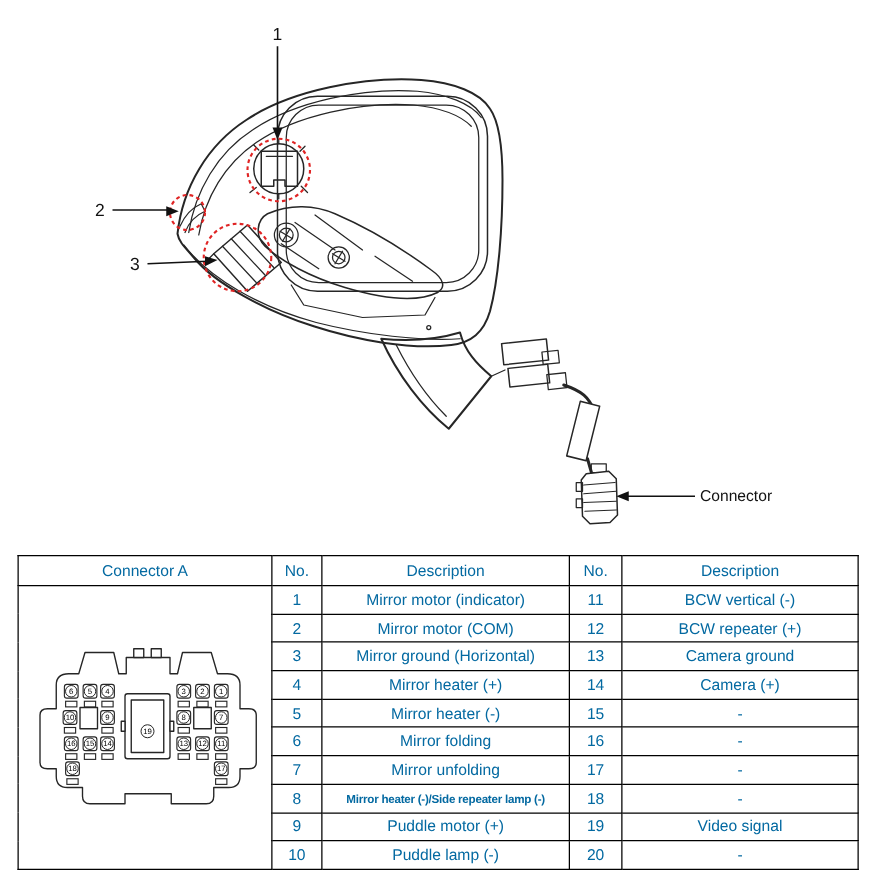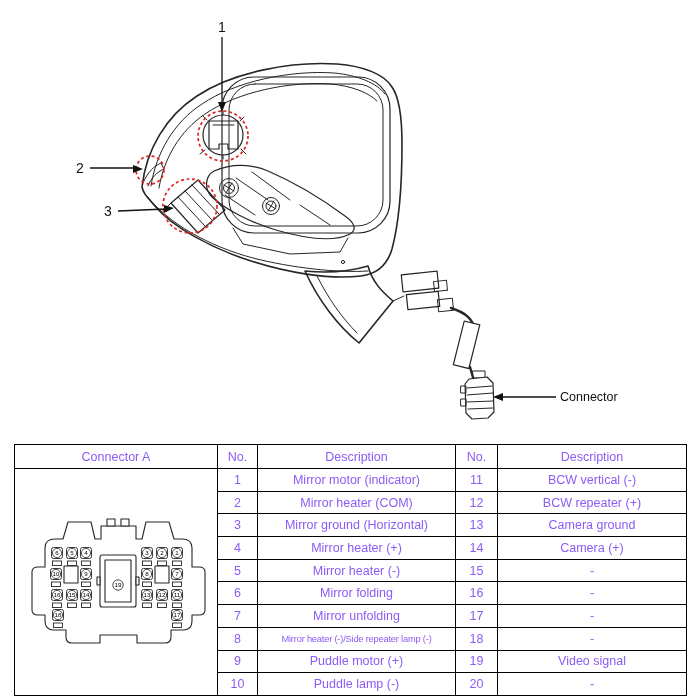--- a/index.html
+++ b/index.html
@@ -13,25 +13,25 @@
   .wire{fill:none;stroke:var(--line);stroke-width:2.4;stroke-linecap:round;}
   .whitefill{fill:#fff;stroke:var(--line);stroke-width:1.2;stroke-linejoin:round;}
   .dotted{fill:none;stroke:var(--accent);stroke-width:1.7;stroke-dasharray:3 2.6;}
   .callout-text{font-family:"Liberation Sans",sans-serif;font-size:14px;fill:#111;}
   .connector-text{font-family:"Liberation Sans",sans-serif;font-size:12.5px;fill:#111;}
   .ah{fill:#111;stroke:none;}
   .leader{stroke:#111;stroke-width:1.3;fill:none;}
 
   
   #pin-table{position:absolute;left:14px;top:444px;border-collapse:collapse;table-layout:fixed;
-             font-size:12.5px;color:#8b5cf6;}
+             font-size:12.5px;color:#0369a1;}
   #pin-table td{border:1px solid #000;text-align:center;vertical-align:middle;padding:0 2px;
                 height:21.7px;overflow:hidden;white-space:nowrap;}
   #pin-table tr.hdr td{height:23px;}
-  #pin-table td.small{font-size:9.3px;letter-spacing:-0.2px;padding:0;}
+  #pin-table td.small{font-size:9.3px;letter-spacing:-0.2px;padding:0;font-weight:bold;}
   td.diagram-cell{position:relative;padding:0;}
   td.diagram-cell svg{position:absolute;left:0;top:0;}
   .pinbody rect,.pinbody path{fill:#fff;stroke:var(--line);stroke-width:1.1;stroke-linejoin:round;}
   .pin-grid rect{fill:#fff;stroke:var(--line);stroke-width:.9;}
   .pin-grid circle{fill:none;stroke:var(--line);stroke-width:.8;}
   .pin-grid text,.pin19{font-family:"Liberation Sans",sans-serif;font-size:6.2px;text-anchor:middle;fill:#000;stroke:none;}
 </style>
 </head>
 <body style="--line: #262626; --accent: #e02424;">
 
@@ -273,21 +273,21 @@
         </g>
       </svg>
     </td>
     <td>1</td>
     <td>Mirror motor (indicator)</td>
     <td>11</td>
     <td>BCW vertical (-)</td>
   </tr>
   <tr>
         <td>2</td>
-        <td>Mirror heater (COM)</td>
+        <td>Mirror motor (COM)</td>
         <td>12</td>
         <td>BCW repeater (+)</td>
       </tr>
   <tr>
         <td>3</td>
         <td>Mirror ground (Horizontal)</td>
         <td>13</td>
         <td>Camera ground</td>
       </tr>
   <tr>

